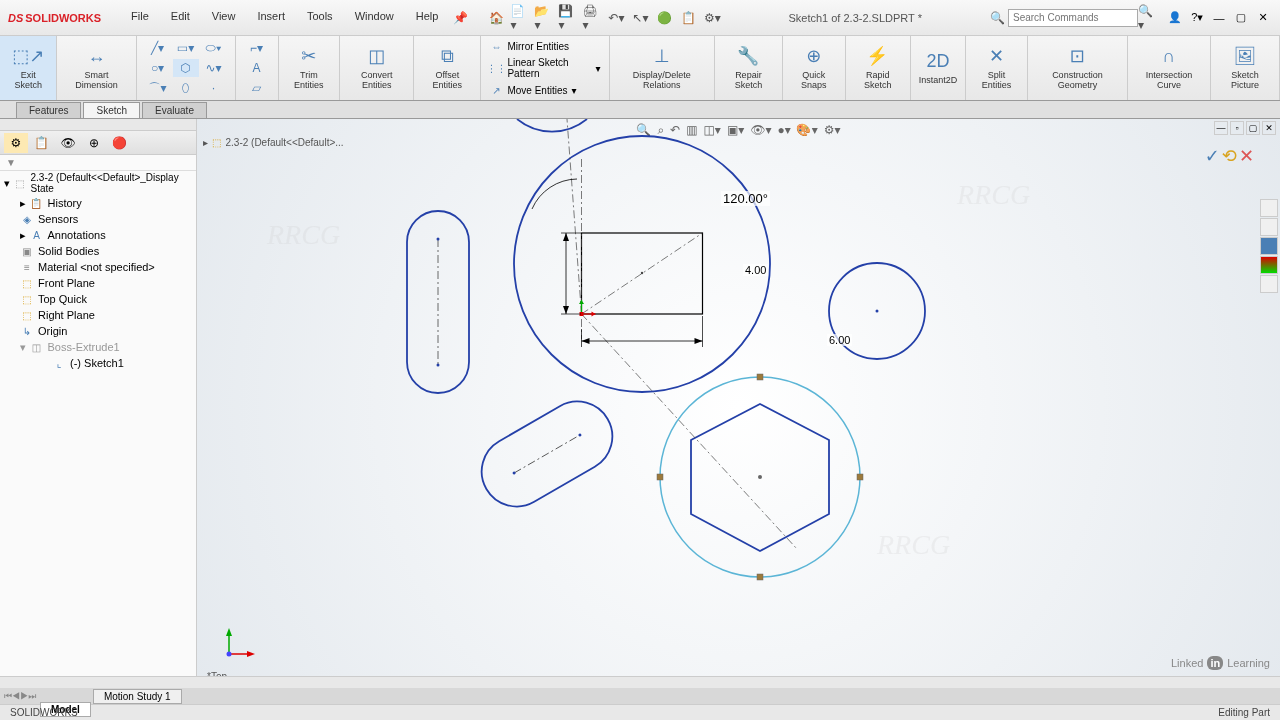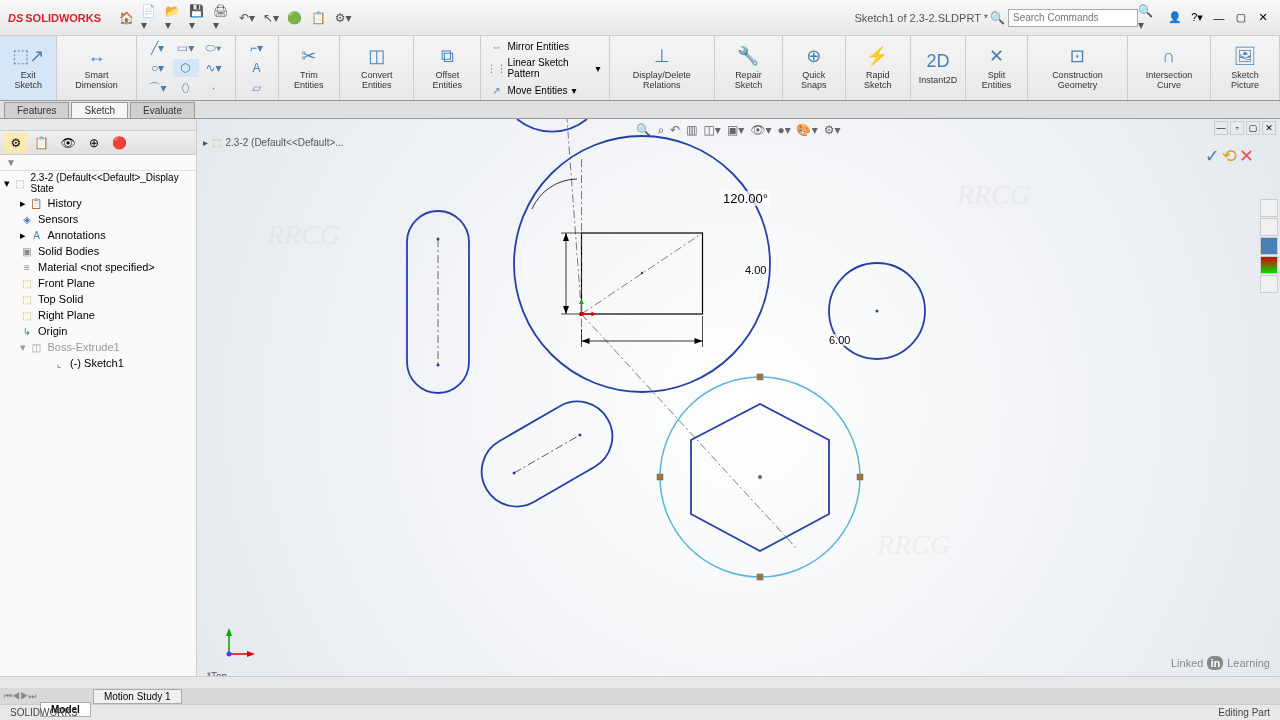--- a/index.html
+++ b/index.html
@@ -7,38 +7,38 @@
     
     
     .title-bar { height: 36px; background: linear-gradient(#f8f8f8, #e8e8e8); display: flex; align-items: center; padding: 0 8px; border-bottom: 1px solid #ccc; }
     .logo-section { display: flex; align-items: center; gap: 4px; }
     .sw-logo { color: #da2128; font-size: 11px; font-weight: bold; display: flex; align-items: center; }
     .sw-logo .ds { font-style: italic; margin-right: 2px; }
     .menu-bar { display: flex; gap: 2px; margin-left: 20px; }
     .menu-item { padding: 2px 10px; font-size: 11px; color: #333; cursor: pointer; }
     .title-icons { display: flex; gap: 4px; margin-left: 16px; align-items: center; }
     .title-icon { width: 20px; height: 20px; display: flex; align-items: center; justify-content: center; font-size: 12px; color: #555; }
-    .doc-title { flex: 1; text-align: right; font-size: 11px; color: #555; }
+    .doc-title { flex: 1; text-align: center; font-size: 11px; color: #555; }
     .search-box { width: 130px; height: 18px; border: 1px solid #aaa; background: white; font-size: 10px; padding: 0 4px; }
     .win-controls { display: flex; gap: 4px; margin-left: 8px; }
     .win-btn { width: 18px; height: 18px; font-size: 11px; display: flex; align-items: center; justify-content: center; }
     
     
     .ribbon { height: 65px; background: linear-gradient(#f5f5f5, #e8e8e8); display: flex; border-bottom: 1px solid #999; }
     .ribbon-group { padding: 2px 6px; border-right: 1px solid #ccc; display: flex; flex-direction: column; align-items: center; justify-content: center; }
     .ribbon-btn-large { display: flex; flex-direction: column; align-items: center; gap: 2px; padding: 2px; font-size: 9px; color: #333; text-align: center; line-height: 1.1; }
     .ribbon-icon { width: 28px; height: 24px; display: flex; align-items: center; justify-content: center; font-size: 18px; color: #4a7fb5; }
     .sketch-grid { display: grid; grid-template-columns: repeat(3, 26px); grid-template-rows: repeat(3, 18px); gap: 2px; padding: 2px; }
     .sketch-tool { display: flex; align-items: center; justify-content: center; font-size: 12px; color: #4a7fb5; }
     .ribbon-list { display: flex; flex-direction: column; gap: 2px; font-size: 10px; }
     .ribbon-list-item { display: flex; align-items: center; gap: 4px; padding: 1px 2px; }
     .list-icon { width: 14px; height: 14px; display: inline-flex; align-items: center; justify-content: center; color: #4a7fb5; }
     
     
-    .tabs { height: 18px; background: #e0e0e0; display: flex; align-items: flex-end; padding-left: 4px; border-bottom: 1px solid #999; }
+    .tabs { height: 18px; background: #e0e0e0; display: flex; align-items: flex-end; padding-left: 16px; border-bottom: 1px solid #999; }
     .tab { padding: 2px 12px; font-size: 10px; background: #d0d0d0; border: 1px solid #999; border-bottom: none; margin-right: 2px; color: #333; }
     .tab.active { background: #f5f5f5; }
     
     
     .main { display: flex; height: calc(100% - 145px); }
     
     
     .tree-panel { width: 197px; background: #fafafa; border-right: 1px solid #ccc; display: flex; flex-direction: column; }
     .tree-toolbar { height: 24px; background: linear-gradient(#f0f0f0, #e0e0e0); display: flex; align-items: center; gap: 2px; padding: 0 4px; border-bottom: 1px solid #ccc; }
     .tree-tb-btn { width: 24px; height: 20px; display: flex; align-items: center; justify-content: center; font-size: 12px; }
@@ -82,20 +82,30 @@
   </style>
 </head>
 <body>
 
 <div class="title-bar">
   <div class="logo-section">
     <span class="sw-logo">
         <span class="ds">DS</span> 
         <span>SOLIDWORKS</span>
       </span>
+  </div>
+  <div class="menu-bar">
+    <span class="menu-item">File</span>
+    <span class="menu-item">Edit</span>
+    <span class="menu-item">View</span>
+    <span class="menu-item">Insert</span>
+    <span class="menu-item">Tools</span>
+    <span class="menu-item">Window</span>
+    <span class="menu-item">Help</span>
+    <span class="title-icon">📌</span>
   </div>
   <div class="title-icons">
     <span class="title-icon">🏠</span>
     <span class="title-icon">📄▾</span>
     <span class="title-icon">📂▾</span>
     <span class="title-icon">💾▾</span>
     <span class="title-icon">🖨▾</span>
     <span class="title-icon">↶▾</span>
     <span class="title-icon">↖▾</span>
     <span class="title-icon" style="color:#d00">🟢</span>
@@ -284,21 +294,21 @@
       <div class="tree-item indent-1">
           <span class="tree-icon" style="color:#888">≡</span>
           <span>Material &lt;not specified&gt;</span>
         </div>
       <div class="tree-item indent-1">
           <span class="tree-icon" style="color:#d9a420">⬚</span>
           <span>Front Plane</span>
         </div>
       <div class="tree-item indent-1">
           <span class="tree-icon" style="color:#d9a420">⬚</span>
-          <span>Top Solid</span>
+          <span>Top Quick</span>
         </div>
       <div class="tree-item indent-1">
           <span class="tree-icon" style="color:#d9a420">⬚</span>
           <span>Right Plane</span>
         </div>
       <div class="tree-item indent-1">
           <span class="tree-icon" style="color:#4a7fb5">↳</span>
           <span>Origin</span>
         </div>
       <div class="tree-item indent-1" style="color:#999">

